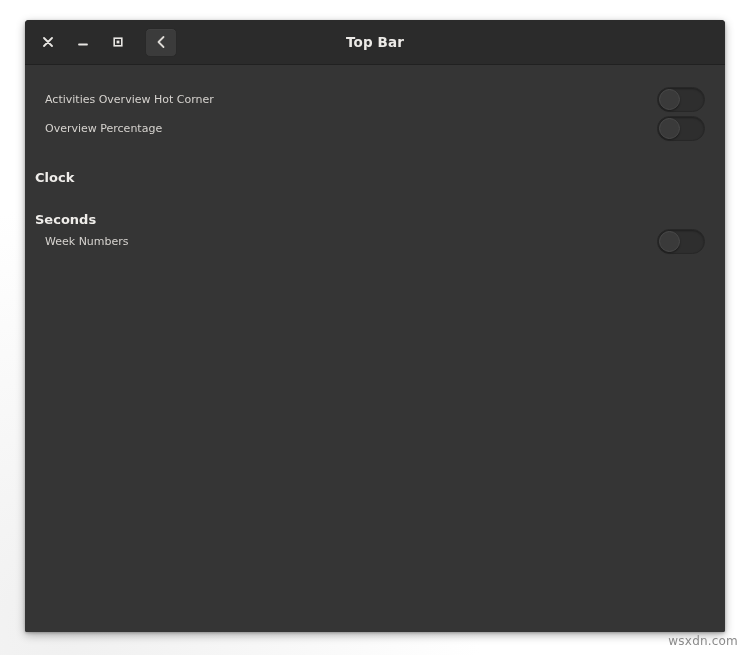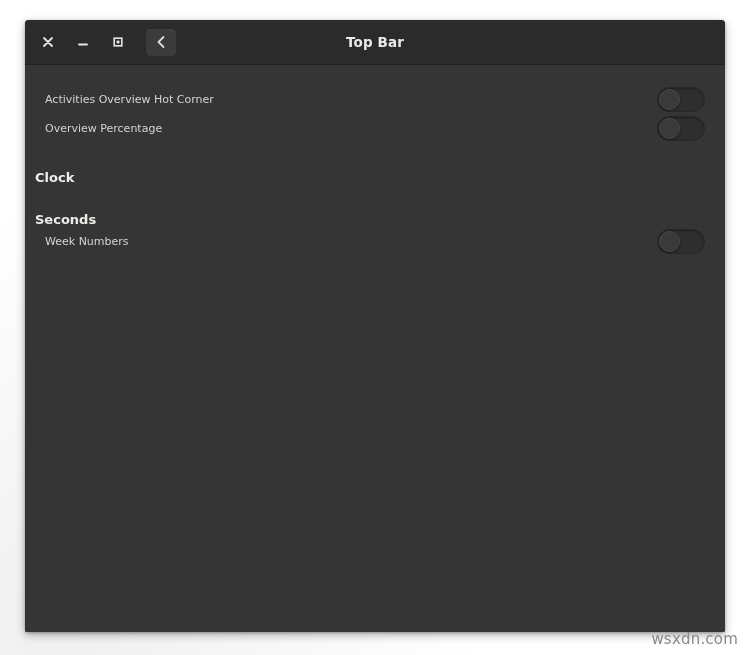--- a/index.html
+++ b/index.html
@@ -170,21 +170,21 @@
     right: 1px;
     background: #3b3b3b;
     border: 1px solid #2c2c2c;
   }
 
   
   .watermark {
     position: absolute;
     right: 12px;
     bottom: 7px;
-    font-size: 15px;
+    font-size: 12px;
     color: #8a8a8a;
     font-family: "DejaVu Sans", "Liberation Sans", sans-serif;
     letter-spacing: 0.2px;
   }
 </style>
 </head>
 <body>
 
 <div class="page-backdrop"></div>
 

